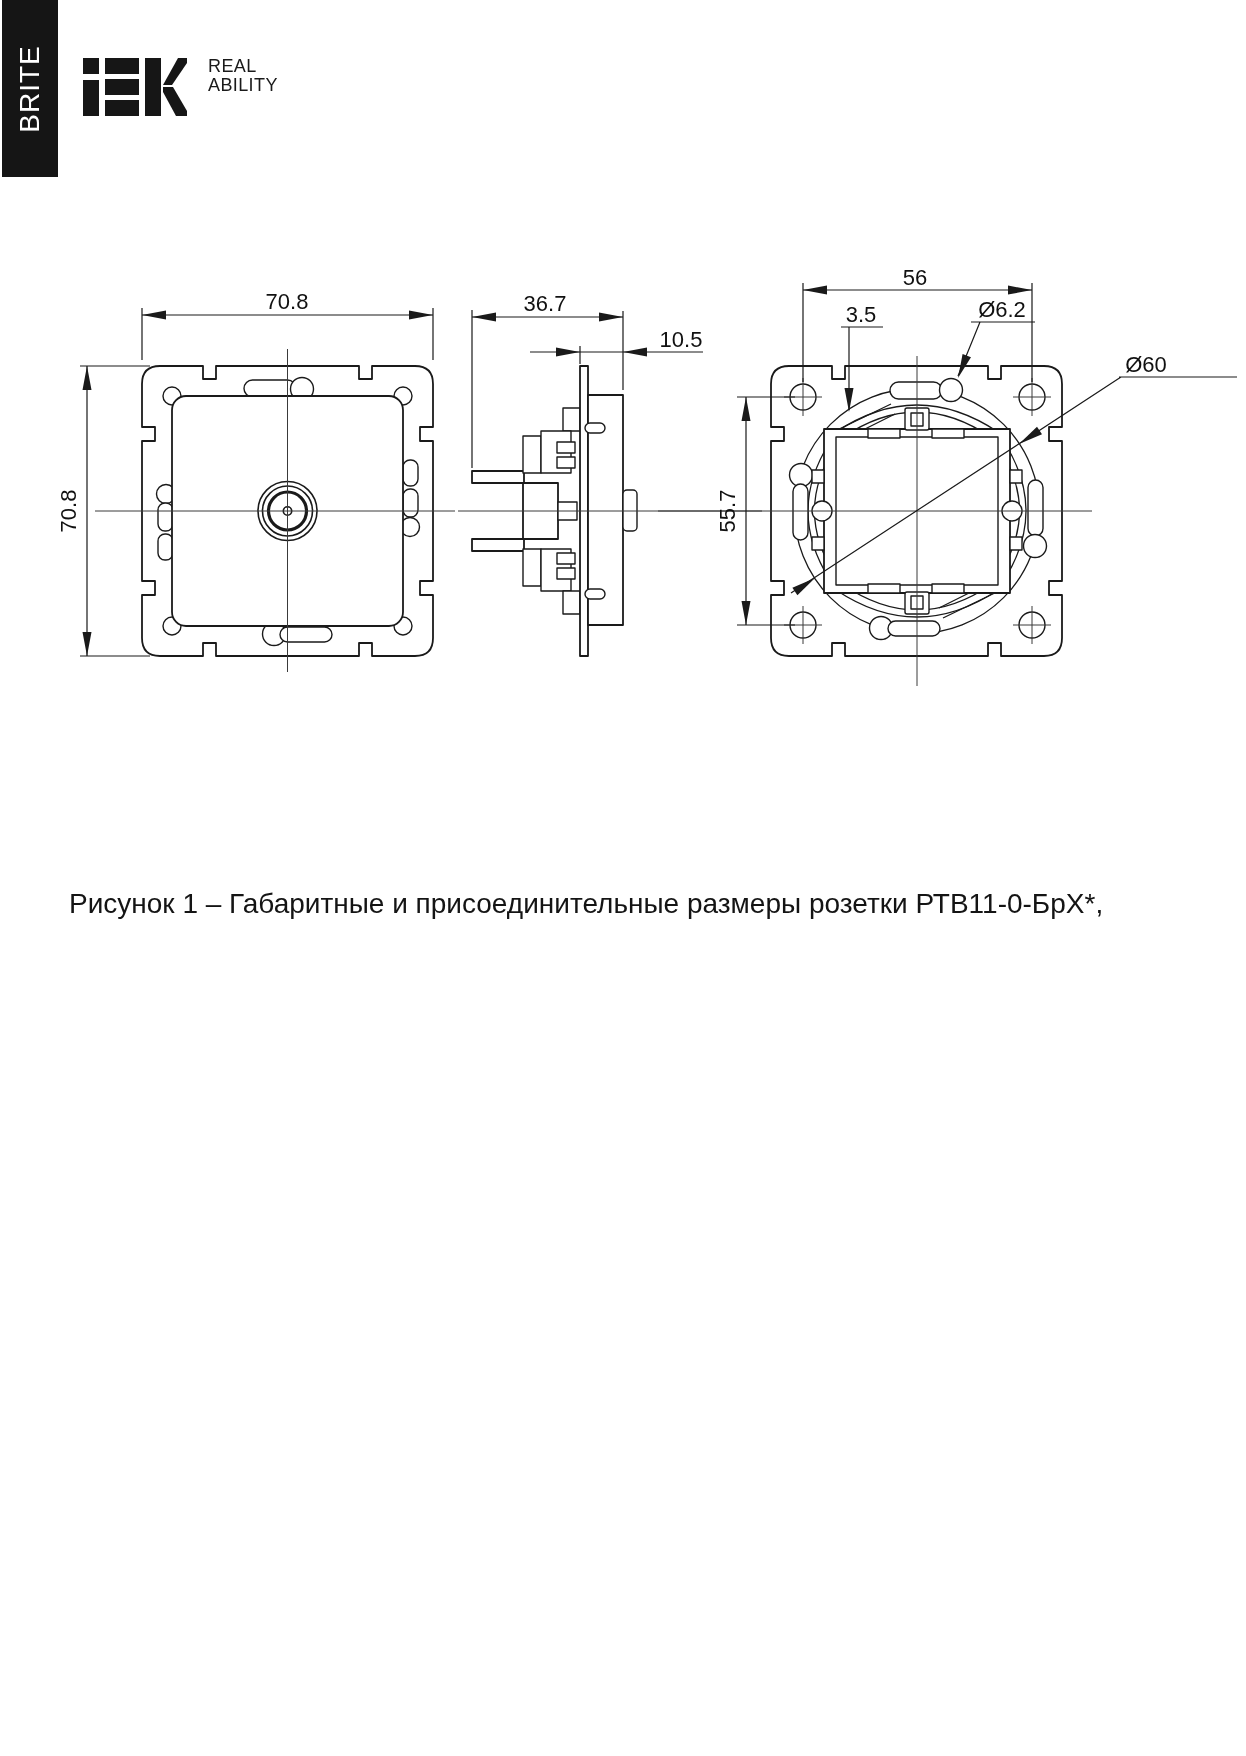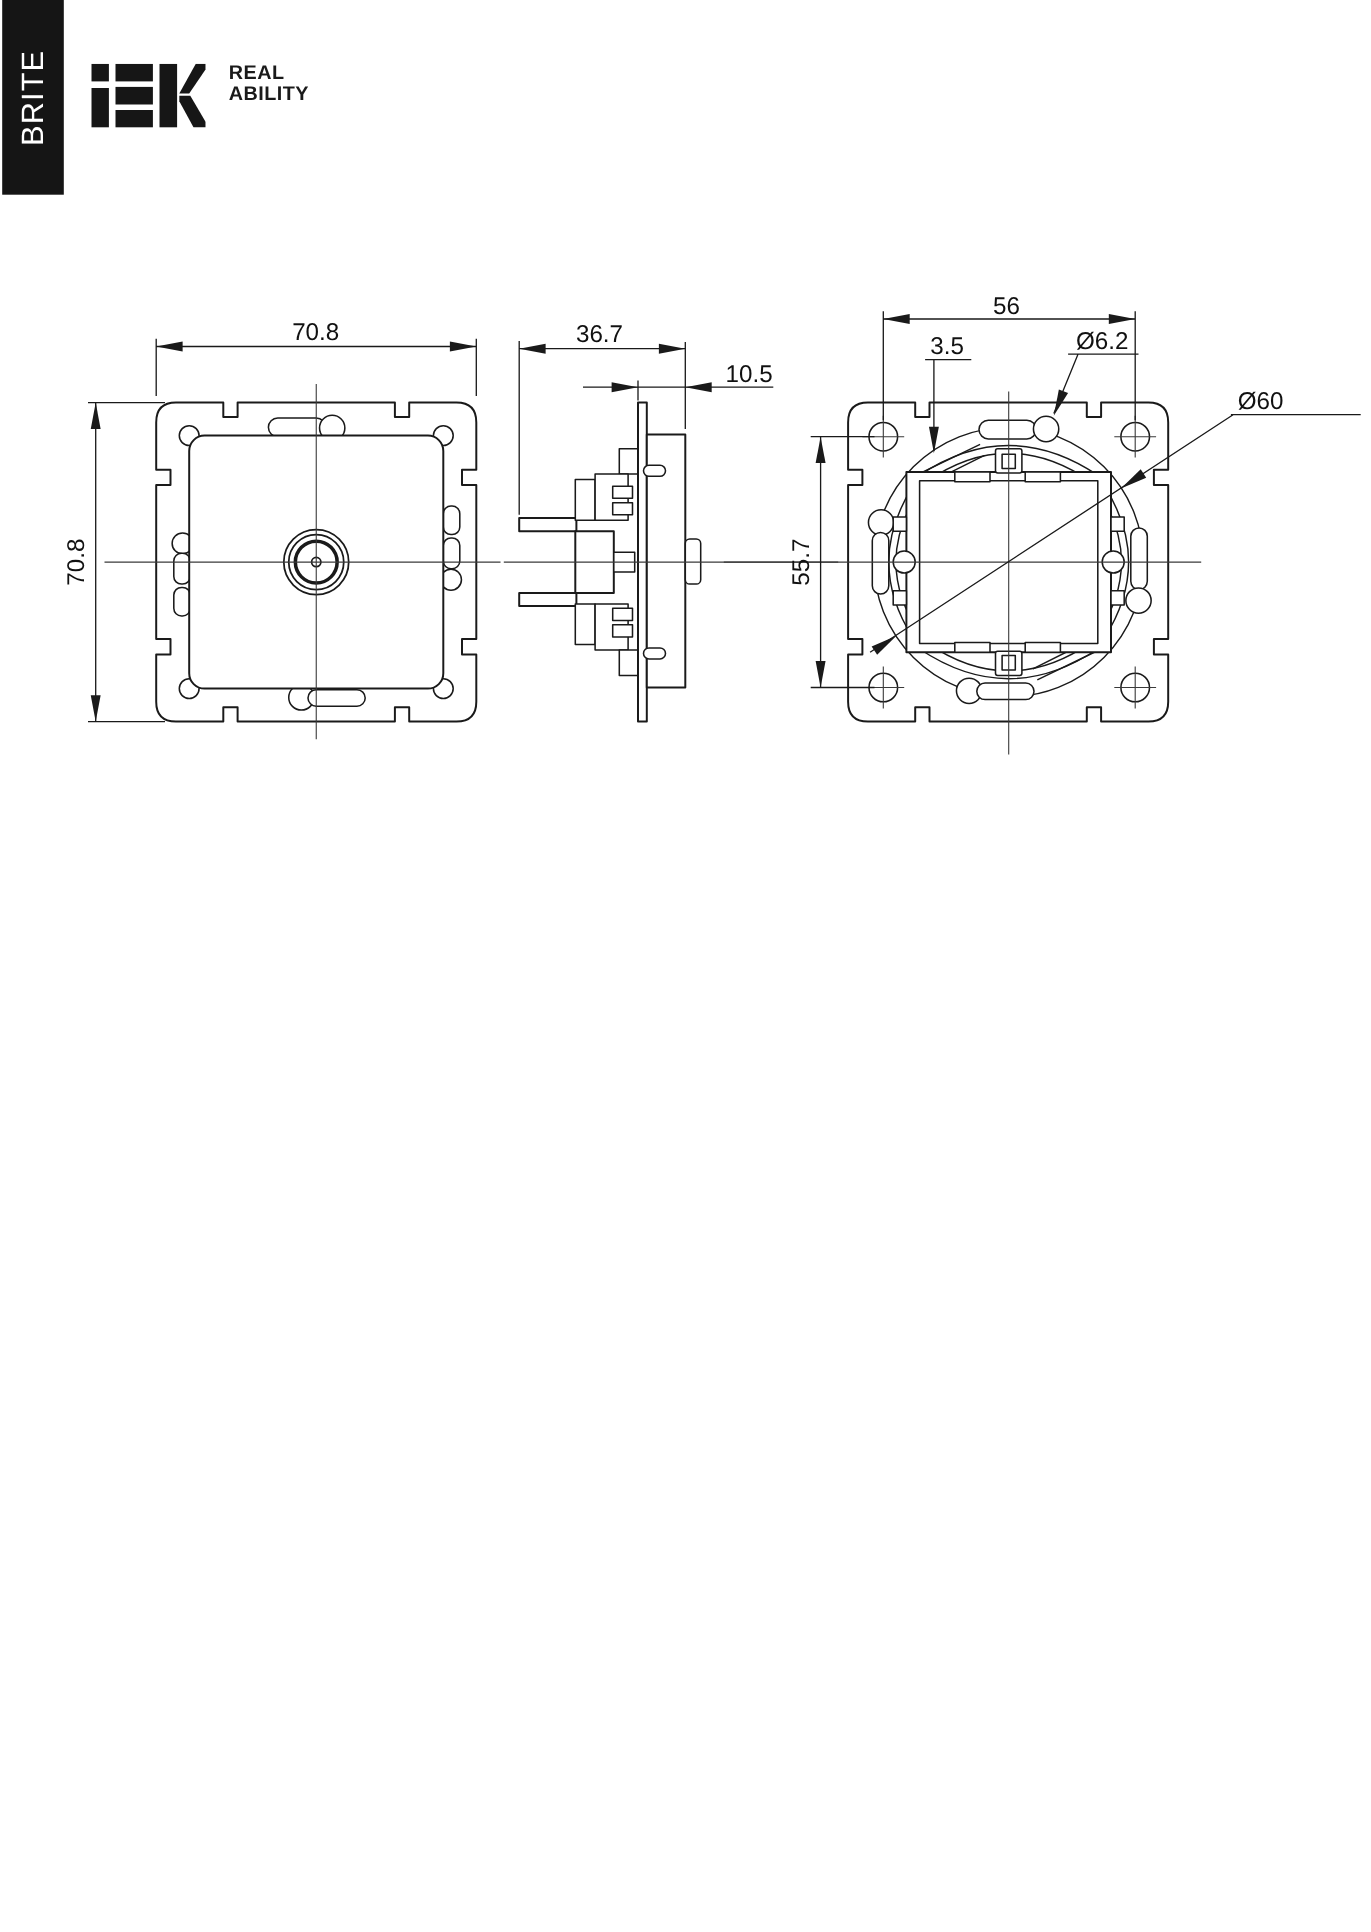--- a/index.html
+++ b/index.html
@@ -11,21 +11,21 @@
     position:absolute;left:2px;top:0;width:56px;height:177px;background:#151515;
   }
   .brite-strip .label{
     position:absolute;left:50%;top:50%;
     transform:translate(-50%,-50%) rotate(-90deg);
     color:#fff;font-size:28px;letter-spacing:1px;white-space:nowrap;
   }
   .iek-logo{position:absolute;left:83px;top:58px;}
   .tagline{
     position:absolute;left:208px;top:57px;
-    font-weight:bold;font-size:18px;line-height:19px;letter-spacing:.4px;color:#1a1a1a;
+    font-weight:normal;font-size:18px;line-height:19px;letter-spacing:.4px;color:#1a1a1a;
   }
   .drawing{position:absolute;left:0;top:0;}
   .caption{
     position:absolute;left:69px;top:884px;width:1130px;
     font-size:28px;line-height:39px;color:#141414;
   }
   
   .ol{fill:#fff;stroke:#1a1a1a;stroke-width:1.8;stroke-linejoin:round;}
   .ol2{fill:#fff;stroke:#1a1a1a;stroke-width:1.4;stroke-linejoin:round;}
   .nofill{fill:none;stroke:#1a1a1a;stroke-width:1.6;}
@@ -265,13 +265,14 @@
 
   <g>
     <path class="dim" d="M1237,377 H1119 M1121,377 L791,593"></path>
     <polygon class="arr" points="1019,444 1042,434.3 1037,426.7"></polygon>
     <polygon class="arr" points="815,578 797.4,595.3 792.4,587.7"></polygon>
     <text class="dl" x="1146" y="372" text-anchor="middle">Ø60</text>
   </g>
 </svg>
 
 <div class="caption">
+  <div>Рисунок 1 – Габаритные и присоединительные размеры розетки РТВ11-0-БрХ*,</div>
 </div>
 
 </body></html>

